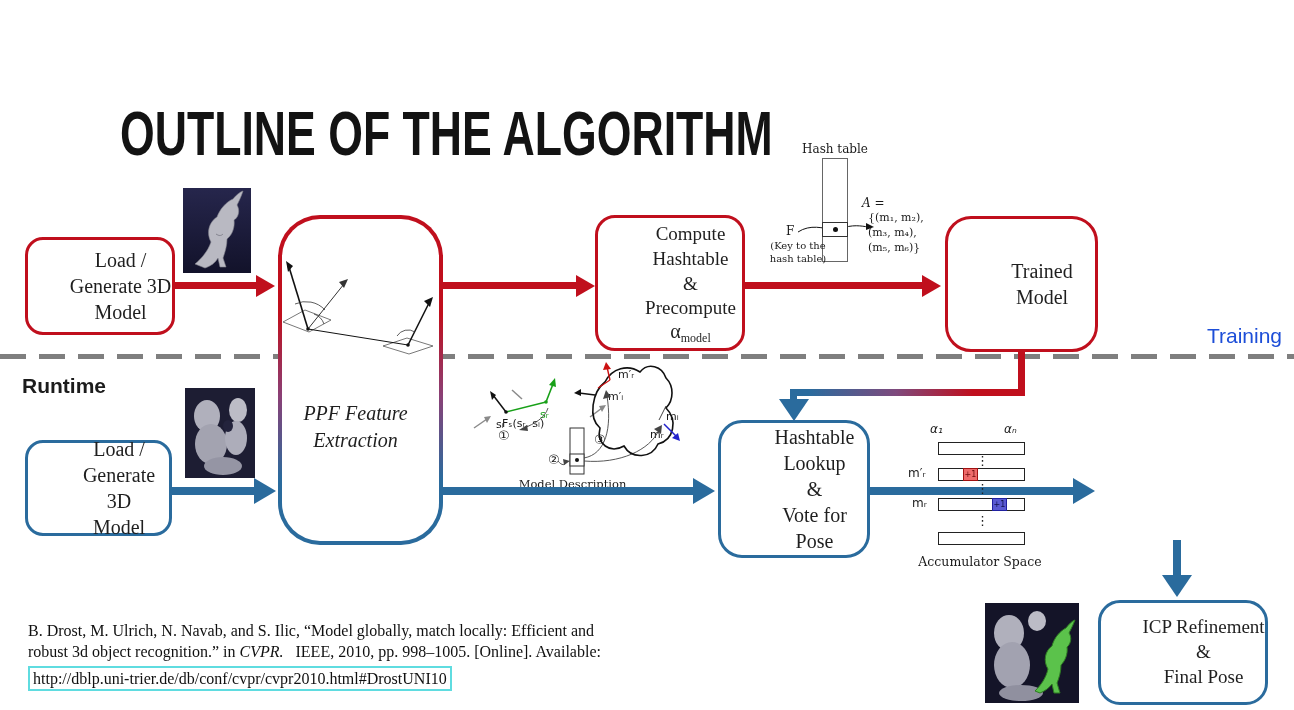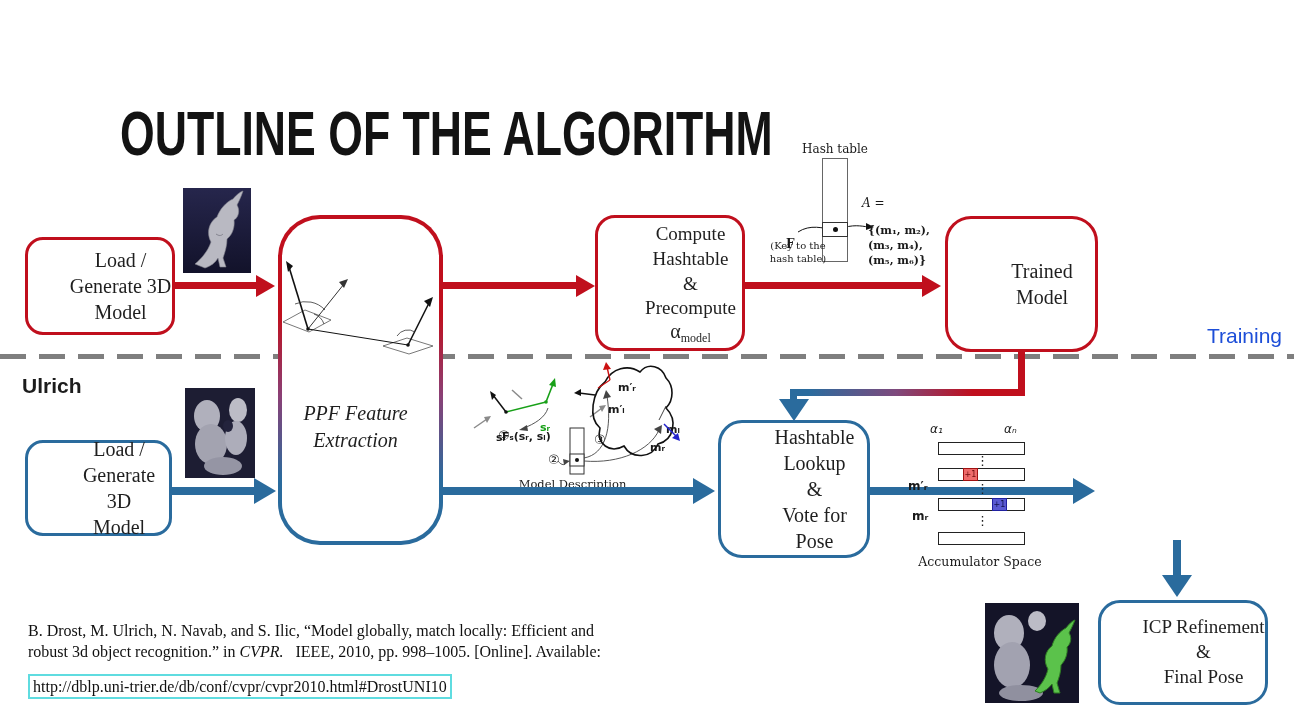--- a/index.html
+++ b/index.html
@@ -51,49 +51,49 @@
   .conn-grad{position:absolute;left:790px;top:389px;width:235px;height:7px;z-index:2;
              background:linear-gradient(90deg,#2a6b9d 0%,#2a6b9d 8%,#7e4a7d 45%,#c00f1d 78%,#c00f1d 100%);}
 
   
   .thumb{position:absolute;z-index:3;}
   .thumb svg{display:block;}
 
   
   .fig{position:absolute;z-index:4;}
   .fig-label{position:absolute;font-family:"DejaVu Serif","DejaVu Sans",serif;color:#1a1a1a;white-space:pre-line;}
-  .b{font-weight:bold;margin-top:13px;}
+  .b{font-weight:normal;}
   .hash-col{position:absolute;border:1px solid #666;background:#fff;box-sizing:border-box;}
   .hash-cell{position:absolute;border:1px solid #333;background:#fff;box-sizing:border-box;}
   .dot{position:absolute;border-radius:50%;background:#111;}
   .acc-row{position:absolute;width:87px;height:13px;border:1px solid #222;background:#fff;box-sizing:border-box;}
   .acc-cell{position:absolute;width:15px;height:13px;box-sizing:border-box;font-size:8px;line-height:12px;
             text-align:center;font-family:"DejaVu Sans",sans-serif;}
   .acc-cell.redc{background:#ee6a6a;border:1px solid #a01010;color:#6e0b0b;}
   .acc-cell.bluec{background:#5a5ad2;border:1px solid #2020a0;color:#10104a;}
   .vdots{position:absolute;font-size:13px;color:#222;font-family:"DejaVu Sans",sans-serif;line-height:1;}
 
   
   .citation{position:absolute;left:28px;top:620px;width:650px;font-family:"Liberation Serif",serif;
             font-size:16px;line-height:1.32;color:#101010;}
   .citation .ws{white-space:pre-wrap;}
-  .url-box{display:inline-block;border:2px solid #5fdce0;padding:0 3px;margin-top:12px;color:#101010;
+  .url-box{display:inline-block;border:2px solid #5fdce0;padding:0 3px;margin-top:4px;color:#101010;
            text-decoration:none;}
 </style>
 </head>
 <body>
 
 <div id="slide">
 
 
   <div class="title">OUTLINE OF THE ALGORITHM</div>
 
   <div class="divider"></div>
   <div class="training-label">Training</div>
-  <div class="runtime-label">Ulrich</div>
+  <div class="runtime-label">Runtime</div>
 
   <div class="box red" style="left:25px;top:237px;width:150px;height:98px;border-radius:18px;font-size:20px;">Load /
 Generate 3D
 Model</div>
 
   <div class="thumb" style="left:183px;top:188px;">
     <svg width="68" height="85" viewBox="0 0 68 85">
       <defs>
           <linearGradient id="bg1" x1="0" y1="0" x2="0" y2="1">
         <stop offset="0" stop-color="#26264c"></stop>

